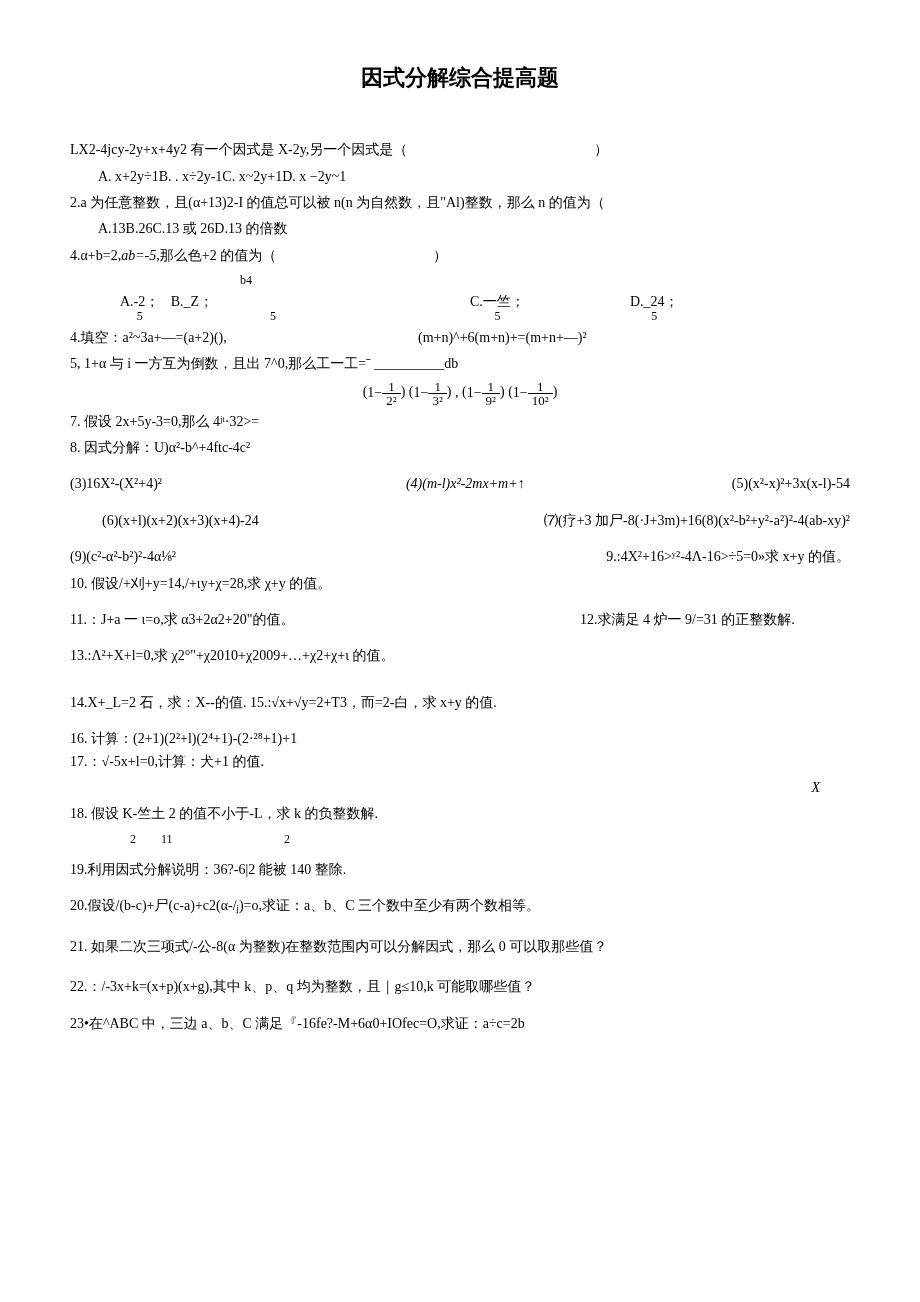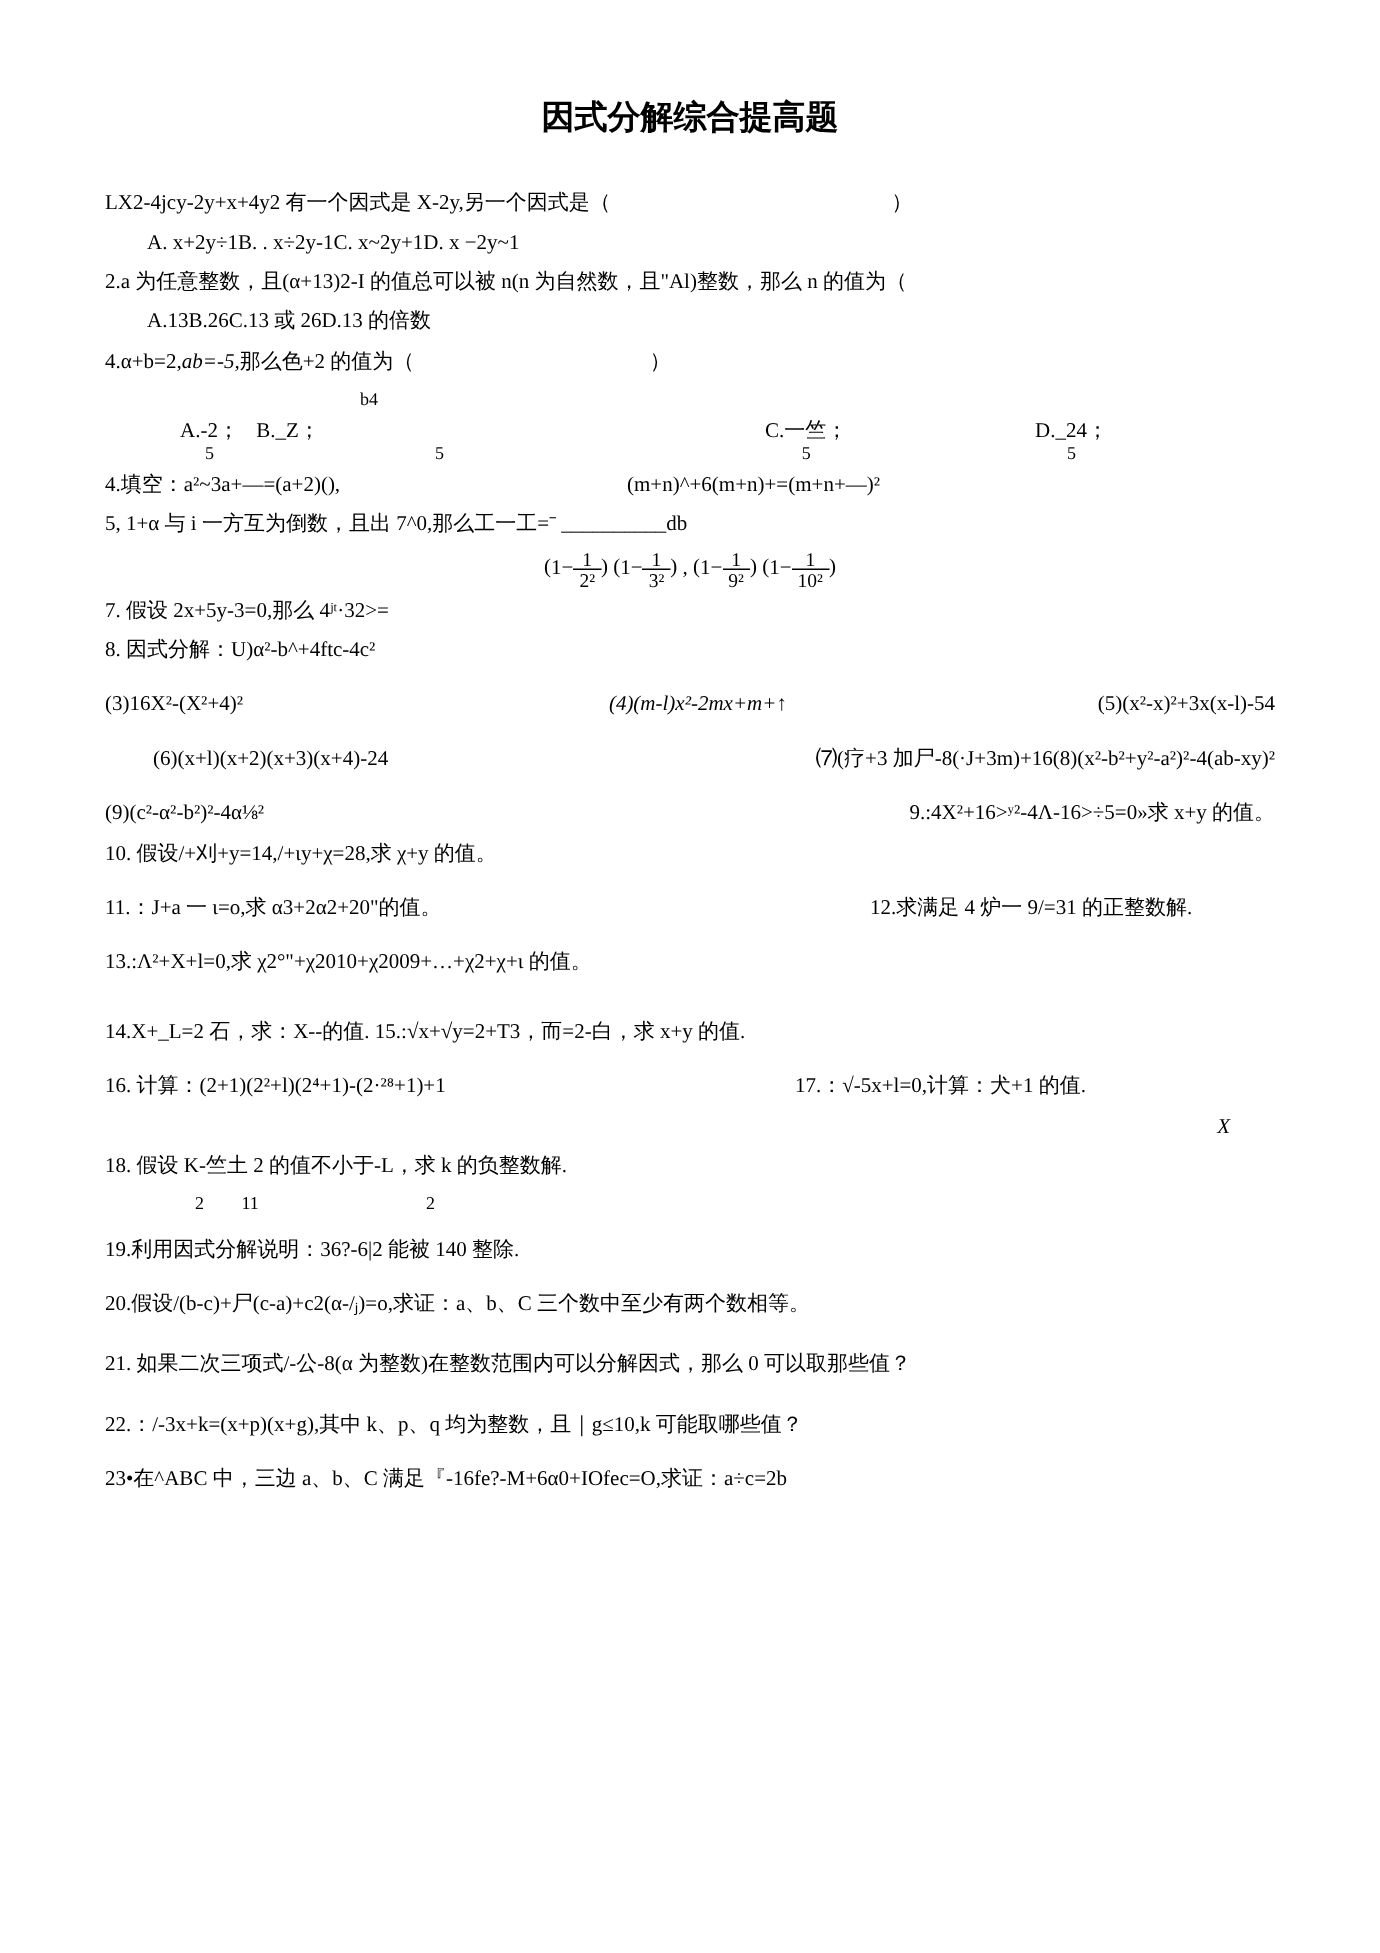--- a/index.html
+++ b/index.html
@@ -10,21 +10,21 @@
     background: #fff;
     width: 920px;
     margin: 0;
     padding: 60px 70px 40px 70px;
     box-sizing: border-box;
   }
   .title {
     text-align: center;
     font-size: 22px;
     font-weight: bold;
-    margin-bottom: 30px;
+    margin-bottom: 44px;
   }
   .line {
     margin: 4px 0;
   }
   .indent {
     padding-left: 28px;
   }
   .row {
     display: flex;
     flex-wrap: wrap;
@@ -49,21 +49,20 @@
     text-align: center;
     line-height: 1;
     font-size: 13px;
   }
   .bigfrac .num { display: block; border-bottom: 1px solid #000; padding: 0 4px; }
   .bigfrac .den { display: block; padding: 0 4px; }
   .gap-col { display:inline-block; }
   .optrow {
     display:flex;
     padding-left:50px;
-    gap:20px;
   }
   .optrow .c1 { width:150px;}
   .optrow .c2 { width:200px;}
   .optrow .c3 { width:160px;}
   .optrow .c4 { width:120px;}
   .stack {
     display:inline-block;
     text-align:center;
     vertical-align:top;
     line-height:1.1;
@@ -153,21 +152,21 @@
 
 <div class="line multi" style="margin-top:14px;">
   <span>11.：J+a 一 ι=o,求 α3+2α2+20"的值。</span>
   <span style="width:270px;">12.求满足 4 炉一 9/=31 的正整数解.</span>
 </div>
 
 <div class="line" style="margin-top:14px;">13.:Λ²+X+l=0,求 χ2°"+χ2010+χ2009+…+χ2+χ+ι 的值。</div>
 
 <div class="line" style="margin-top:24px;">14.X+_L=2 石，求：X--的值. 15.:√x+√y=2+T3，而=2-白，求 x+y 的值.</div>
 
-<div class="line multi" style="margin-top:14px;">
+<div class="line multi" style="margin-top:14px;flex-direction:column;">
   <span>16. 计算：(2+1)(2²+l)(2⁴+1)-(2·²⁸+1)+1</span>
   <span style="width:320px;">17.：√-5x+l=0,计算：犬+1 的值.</span>
 </div>
 <div class="floatX">X</div>
 <div style="clear:both;"></div>
 
 <div class="line">
   <span>18. 假设 K-竺土 2 的值不小于-L，求 k 的负整数解.</span>
 </div>
 <div class="line" style="font-size:12px;padding-left:60px;">

